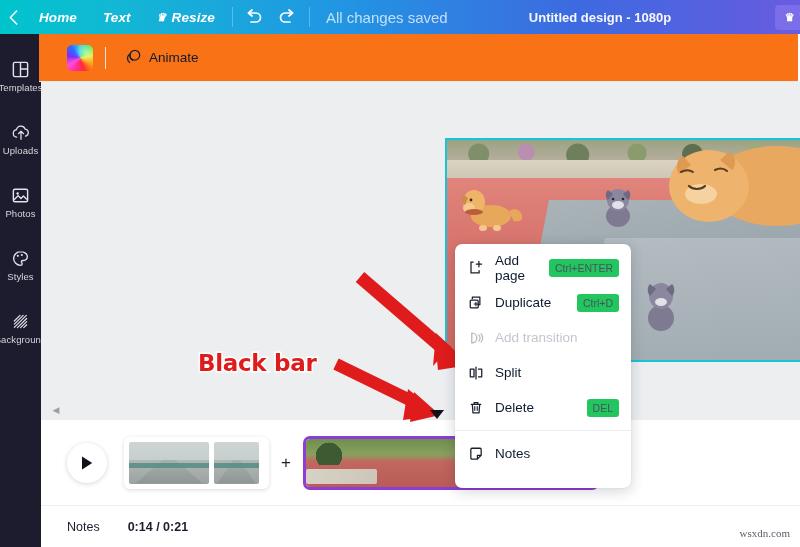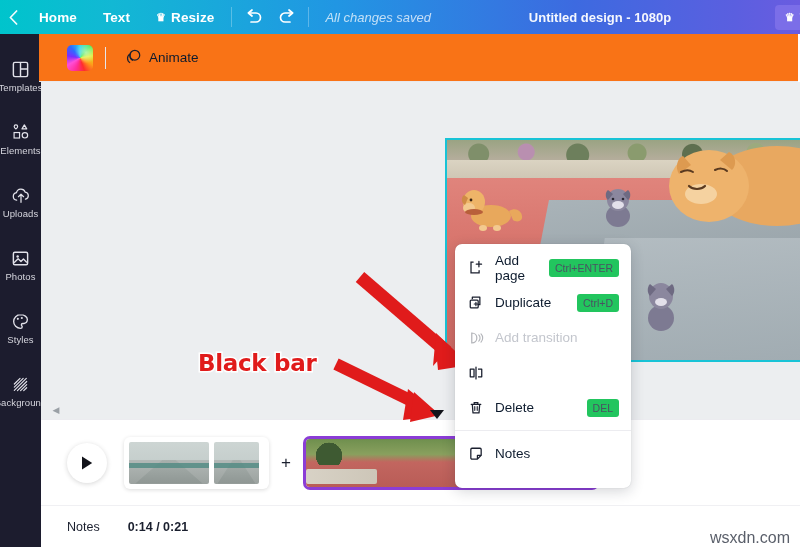--- a/index.html
+++ b/index.html
@@ -18,28 +18,29 @@
     display: flex; align-items: center; color: #fff;
   }
   .hdr-back {
     width: 26px; height: 34px; display: flex; align-items: center; justify-content: center;
     font-size: 16px; font-weight: 400; cursor: pointer; opacity: .95;
   }
   .hdr-item {
     height: 34px; display: flex; align-items: center; gap: 5px;
     padding: 0 13px; font-size: 13.5px; font-weight: 700; cursor: pointer;
     letter-spacing: .1px;
+    font-style: italic;
   }
   .hdr-sep { width: 1px; height: 20px; background: rgba(255,255,255,.28); margin: 0 4px; }
   .hdr-undo {
     width: 34px; height: 34px; display: flex; align-items: center; justify-content: center;
     cursor: pointer;
   }
   .hdr-saved {
-    font-size: 13px; font-style: italic; color: rgba(255,255,255,.72);
+    font-size: 15px; color: rgba(255,255,255,.72);
     margin-left: 12px; white-space: nowrap;
   }
   .hdr-title {
     position: absolute; left: 0; right: 0; top: 0; height: 34px;
     display: flex; align-items: center; justify-content: center;
     font-size: 13px; font-weight: 600; color: rgba(255,255,255,.95);
     pointer-events: none;
     padding-left: 400px;
     text-align: right;
   }
@@ -260,23 +261,23 @@
 
   
   .statusbar {
     position: absolute; left: 41px; top: 505px; width: 759px; height: 42px;
     background: #fff; border-top: 1px solid #f0f0f3;
     display: flex; align-items: center; padding-left: 26px; gap: 28px;
   }
   .st-notes { font-size: 12.5px; color: #1a1f2e; cursor: pointer; }
   .st-time { font-size: 12.5px; color: #1a1f2e; font-weight: 600; }
   .watermark {
-    position: absolute; right: 10px; bottom: 0;
-    font-size: 16px; color: #5a5f6a;
-    font-family: Liberation Sans, sans-serif;
+    position: absolute; right: 10px; bottom: 8px;
+    font-size: 11px; color: #5a5f6a;
+    font-family: Liberation Serif, serif;
   }
 </style>
 </head>
 <body>
 
 <div id="app">
 
   <div class="header">
     <div class="hdr-back">
       <svg width="9" height="15" viewBox="0 0 9 15">
@@ -322,31 +323,20 @@
     <div class="sb-item">
       <span class="sb-ico">
         <svg width="19" height="19" viewBox="0 0 20 20">
             <rect x="2.5" y="2.5" width="15" height="15" rx="1.6" fill="none" stroke="#e2e2ea" stroke-width="1.5"></rect>
             <path d="M10 2.5v15M10 9.5h7.5" stroke="#e2e2ea" stroke-width="1.5"></path>
           </svg>
       </span>
       <span class="sb-label">Templates</span>
     </div>
 
-    <div class="sb-item">
-      <span class="sb-ico">
-        <svg width="20" height="20" viewBox="0 0 22 22">
-            <path d="M5.3 3.2c-1 0-1.8.8-1.8 1.8 0 1.5 1.9 2.6 1.9 2.6S7.3 6.5 7.3 5c0-1-.8-1.8-1.8-1.8z" fill="none" stroke="#e2e2ea" stroke-width="1.3"></path>
-            <path d="M14.7 3.2l2.6 4.4h-5.2z" fill="none" stroke="#e2e2ea" stroke-width="1.3" stroke-linejoin="round"></path>
-            <rect x="3.4" y="11.6" width="6" height="6" fill="none" stroke="#e2e2ea" stroke-width="1.3"></rect>
-            <circle cx="15.3" cy="14.6" r="3" fill="none" stroke="#e2e2ea" stroke-width="1.3"></circle>
-          </svg>
-      </span>
-      <span class="sb-label">Elements</span>
-    </div>
 
     <div class="sb-item">
       <span class="sb-ico">
         <svg width="21" height="19" viewBox="0 0 22 20">
             <path d="M6.2 15.2A4.2 4.2 0 016 6.9a5 5 0 019.6-.6 3.9 3.9 0 01.3 7.7" fill="none" stroke="#e2e2ea" stroke-width="1.4" stroke-linecap="round"></path>
             <path d="M11 17.5V8.6M8.2 11.3L11 8.5l2.8 2.8" fill="none" stroke="#e2e2ea" stroke-width="1.4" stroke-linecap="round" stroke-linejoin="round"></path>
           </svg>
       </span>
       <span class="sb-label">Uploads</span>
     </div>
@@ -507,20 +497,21 @@
     </div>
 
     <div class="ctx-row">
       <span class="ctx-ico">
         <svg width="16" height="16" viewBox="0 0 17 17">
             <path d="M2.4 4.4h4v8.2h-4z" fill="none" stroke="#1a1f2e" stroke-width="1.35" stroke-linejoin="round"></path>
             <path d="M10.6 4.4h4v8.2h-4" fill="none" stroke="#1a1f2e" stroke-width="1.35" stroke-linejoin="round"></path>
             <path d="M8.5 2.2v12.6" stroke="#1a1f2e" stroke-width="1.35" stroke-linecap="round"></path>
           </svg>
       </span>
+      <span class="ctx-lbl">Split</span>
     </div>
 
     <div class="ctx-row">
       <span class="ctx-ico">
         <svg width="16" height="16" viewBox="0 0 17 17">
             <path d="M3.4 4.6h10.2M6.6 4.6V2.9h3.8v1.7" fill="none" stroke="#1a1f2e" stroke-width="1.35" stroke-linecap="round"></path>
             <path d="M4.6 4.6l.7 9.2h6.4l.7-9.2" fill="none" stroke="#1a1f2e" stroke-width="1.35" stroke-linejoin="round"></path>
             <path d="M7.2 7v4M9.8 7v4" stroke="#1a1f2e" stroke-width="1.2" stroke-linecap="round"></path>
           </svg>
       </span>

